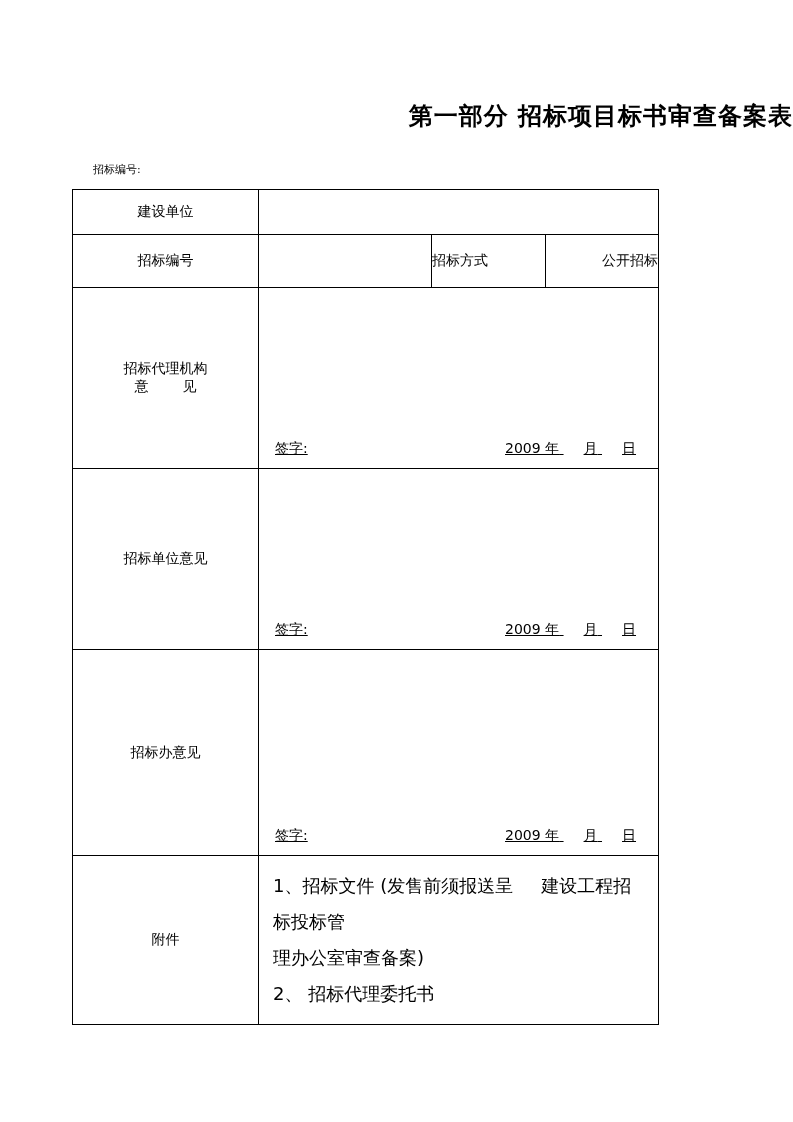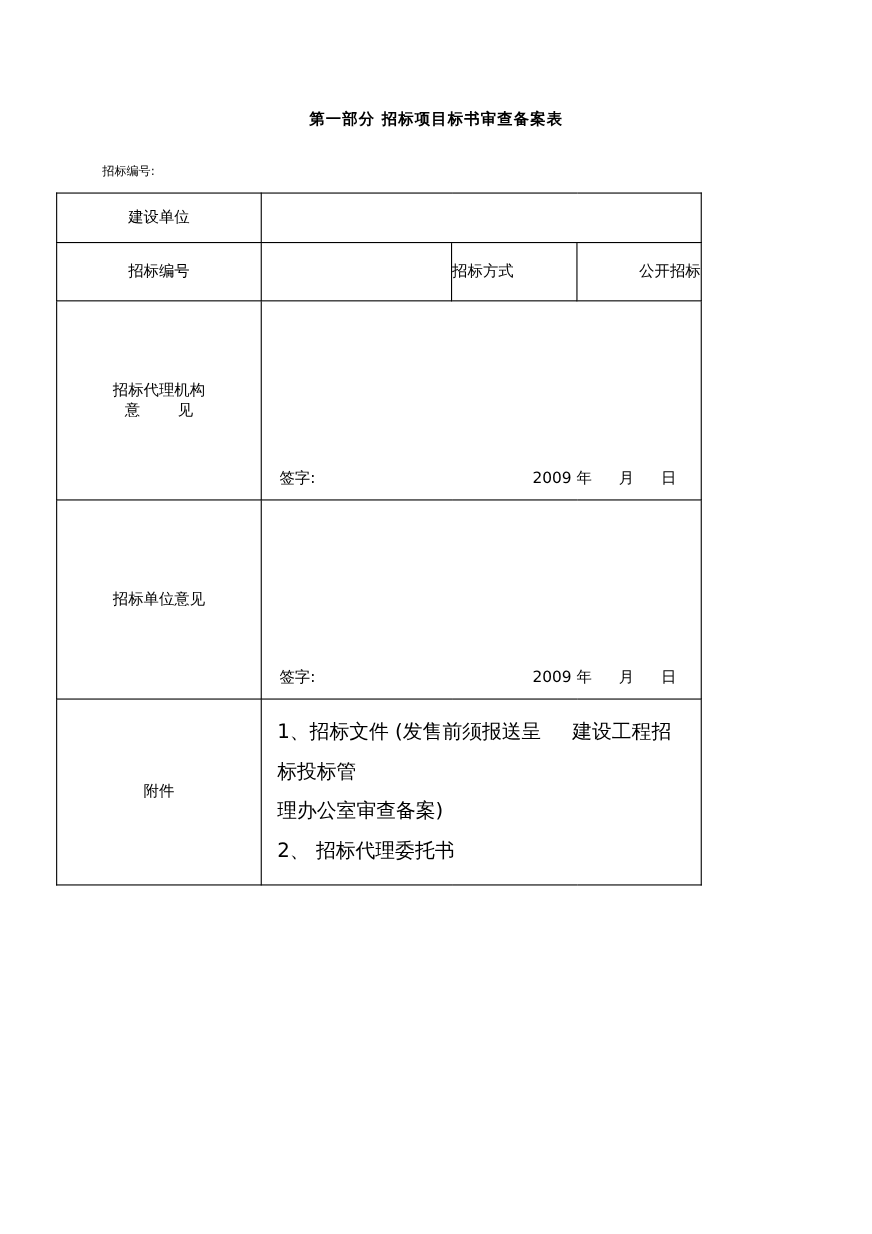--- a/index.html
+++ b/index.html
@@ -16,34 +16,34 @@
     overflow: hidden;
   }
   .page {
     width: 793px;
     height: 1122px;
     box-sizing: border-box;
     padding: 0;
     position: relative;
   }
   .doc-title {
-    text-align: center;
-    font-size: 14px;
+    text-align: right;
+    font-size: 24px;
     font-weight: bold;
     margin-top: 100px;
     letter-spacing: 1px;
   }
   .code-line {
     margin-top: 30px;
     margin-left: 93px;
     font-size: 11px;
   }
   table.form {
     border-collapse: collapse;
-    margin-left: 51px;
+    margin-left: 72px;
     margin-top: 12px;
     width: 586px;
     table-layout: fixed;
   }
   table.form td {
     border: 1px solid #000000;
     vertical-align: middle;
     font-size: 14px;
     padding: 0;
   }
@@ -73,20 +73,21 @@
     position: absolute;
     left: 0;
     bottom: 10px;
     width: 100%;
     box-sizing: border-box;
     padding-left: 16px;
     padding-right: 22px;
     font-size: 14px;
     display: flex;
     justify-content: space-between;
+    text-decoration: underline;
   }
   .sign-right span { margin-left: 20px; }
   .attach-text {
     font-size: 18px;
     line-height: 2.0;
     padding: 12px 14px 12px 14px;
   }
   .attach-text .indent-gap { display: inline-block; width: 28px; }
 </style>
 </head>
@@ -146,20 +147,35 @@
               <span class="sign-right">
                 <span>2009 年</span>
                 <span>月</span>
                 <span>日</span>
               </span>
             </div>
           </div>
         </td>
       </tr>
 
+      <tr>
+        <td class="label-cell" style="height:205px">招标办意见</td>
+        <td colspan="3">
+          <div class="opinion-body" style="height:205px">
+            <div class="sign-line">
+              <span>签字:</span>
+              <span class="sign-right">
+                <span>2009 年</span>
+                <span>月</span>
+                <span>日</span>
+              </span>
+            </div>
+          </div>
+        </td>
+      </tr>
 
       <tr>
         <td class="label-cell" style="height:130px">附件</td>
         <td colspan="3" style="vertical-align:top">
           <div class="attach-text">
             <div>
               <span>1、招标文件 (发售前须报送呈</span><span class="indent-gap"></span><span>建设工程招标投标管</span>
             </div>
             <div>理办公室审查备案)</div>
             <div>2、 招标代理委托书</div>

